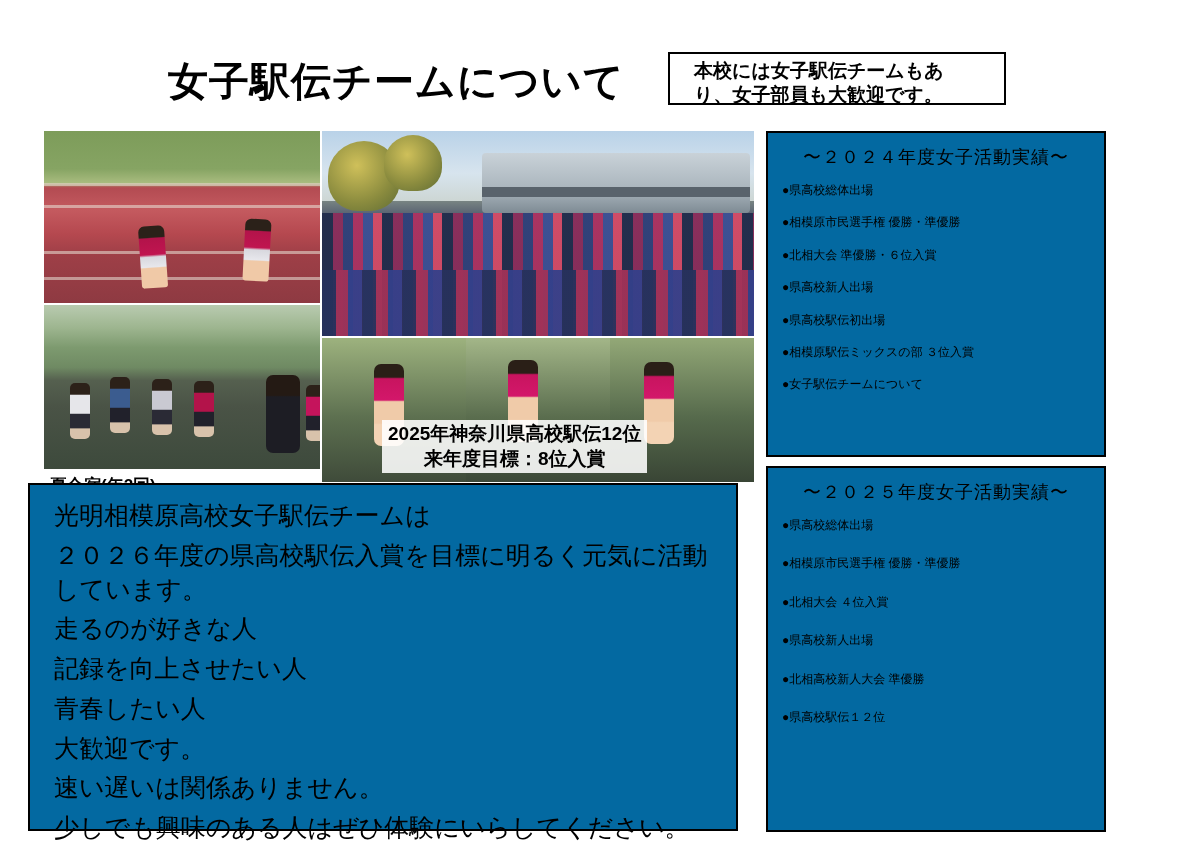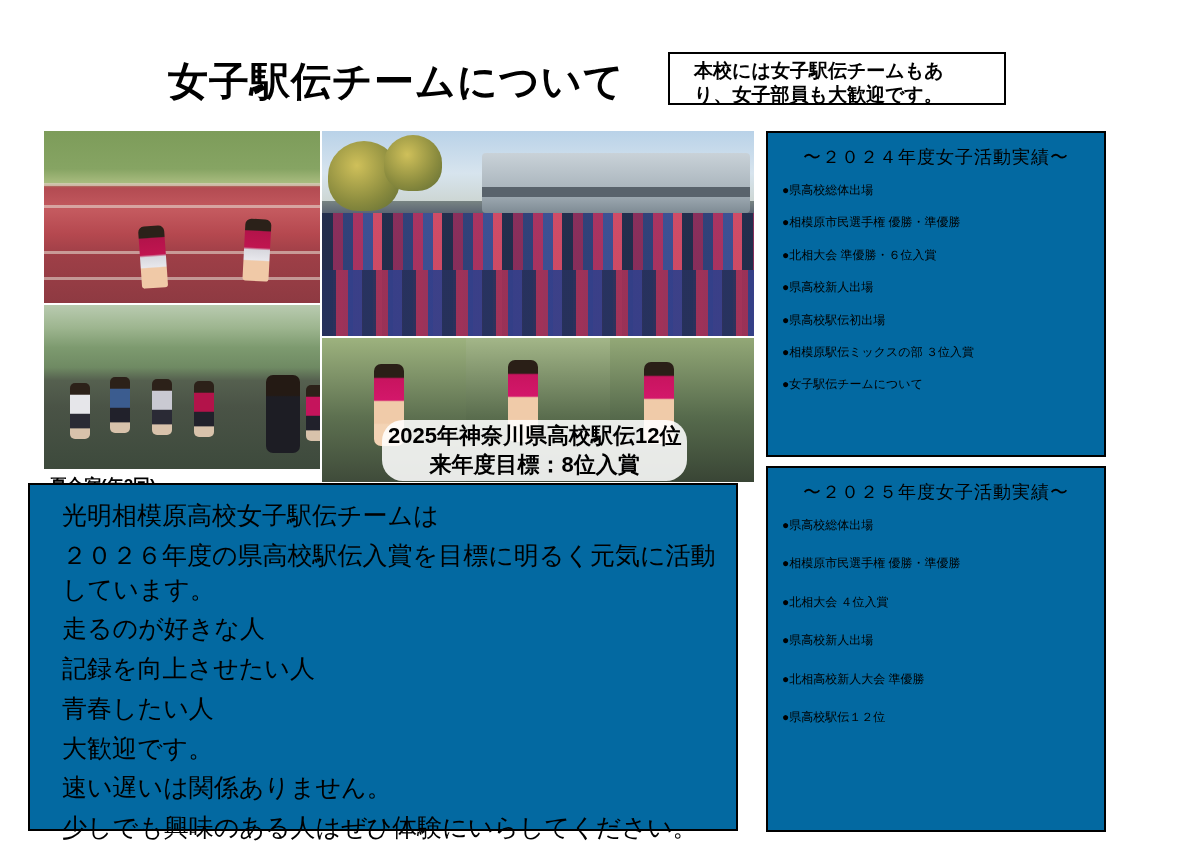--- a/index.html
+++ b/index.html
@@ -172,21 +172,21 @@
     font-family: "Liberation Sans", sans-serif;
     margin: 0 0 18px 0;
     line-height: 1.2;
     white-space: nowrap;
   }
   #box-results-2025 .res-item { margin-bottom: 24px; }
 
   .intro-line {
     font-size: 25px;
     line-height: 1.35;
-    margin: 0 0 6px 12px;
+    margin: 0 0 6px 4px;
   }
   .intro-line.wrap { white-space: normal; }
 </style>
 </head>
 <body>
 
 <div class="page">
 
   <div class="title">女子駅伝チームについて</div>
 
@@ -226,21 +226,21 @@
   </div>
 
   <div class="photo" id="photo-strip">
     <div class="panel p1"></div>
     <div class="panel p2"></div>
     <div class="panel p3"></div>
     <div class="ath a1"></div>
     <div class="ath a2"></div>
     <div class="ath a3"></div>
   </div>
-  <div class="caption" style="left:382px; top:420px; text-align:center; font-size:22px;border-radius:21px;">
+  <div class="caption" style="left:382px; top:420px; text-align:center; font-size:19px;">
     <div>2025年神奈川県高校駅伝12位</div>
     <div>来年度目標：8位入賞</div>
   </div>
 
   <div class="box" id="box-results-2024">
     <div class="res-title">〜２０２４年度女子活動実績〜</div>
     <div class="res-item">●県高校総体出場</div>
     <div class="res-item">●相模原市民選手権 優勝・準優勝</div>
     <div class="res-item">●北相大会 準優勝・６位入賞</div>
     <div class="res-item">●県高校新人出場</div>

